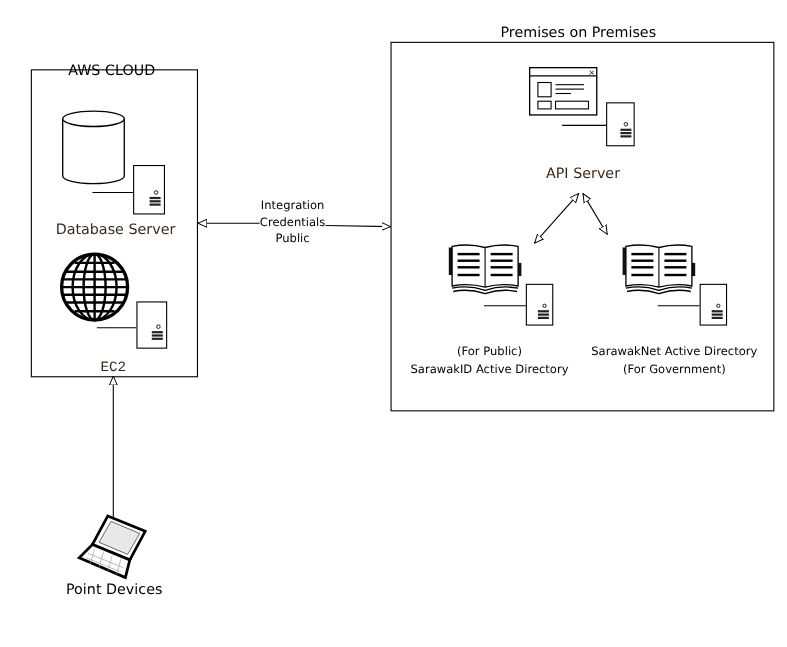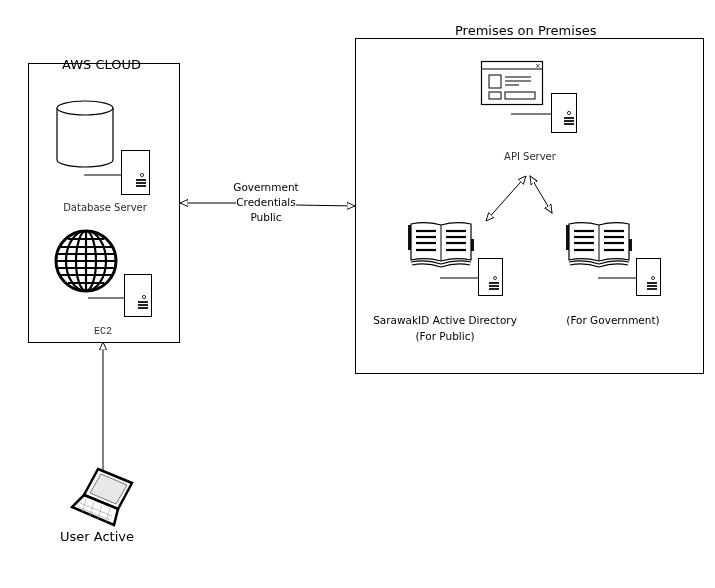--- a/index.html
+++ b/index.html
@@ -1,20 +1,20 @@
 <!DOCTYPE html>
 <html><head>
 <meta charset="utf-8">
 <style>
   html, body { margin: 0; padding: 0; background: #ffffff; }
   body { width: 715px; height: 588px; position: relative; overflow: hidden;
          font-family: "DejaVu Sans", "Liberation Sans", sans-serif; color: #000; }
   .abs { position: absolute; }
   .title { font-size: 13px; white-space: nowrap; }
-  .label { font-size: 10px; color: #3a2a1e; white-space: nowrap; text-align: center; }
+  .label { font-size: 13px; color: #3a2a1e; white-space: nowrap; text-align: center; }
   .label2 { font-size: 10.5px; color: #000; white-space: nowrap; text-align: center; line-height: 16px; }
   .box { border: 1px solid #000; box-sizing: border-box; }
   svg.ico { position: absolute; overflow: visible; }
   #canvas { position: absolute; left: 0; top: 0; }
 </style>
 </head>
 <body>
 
 <svg id="canvas" width="715" height="588">
   <defs>
@@ -70,21 +70,21 @@
   <line x1="0" y1="24" x2="36" y2="24" stroke="#000" stroke-width="1"></line>
   <rect x="36.5" y="0.5" width="27" height="42" fill="#fff" stroke="#000"></rect>
   <circle cx="56" cy="23" r="1.6" fill="none" stroke="#000" stroke-width="0.8"></circle>
   <rect x="50" y="27" width="10" height="2" fill="#222"></rect>
   <rect x="50" y="30" width="10" height="2" fill="#222"></rect>
   <rect x="50" y="33" width="10" height="2" fill="#222"></rect>
 </svg>
 <div class="abs label" style="left:28px; width:150px; top:326px;font-family:Liberation Mono, monospace;">EC2</div>
 
 <div class="abs label2" style="left:218px; width:96px; top:180px; line-height:15px;">
-  <div>Government</div>
+  <div>Integration</div>
   <div>Credentials</div>
   <div>Public</div>
 </div>
 
 <div class="abs title" style="left:455px; top:23px;">Premises on Premises</div>
 <div class="abs box" style="left:355px; top:38px; width:349px; height:336px;"></div>
 
 <svg class="ico" style="left:481px; top:61px;" width="62" height="45">
   <rect x="0.5" y="0.5" width="61" height="43" fill="#fff" stroke="#000" stroke-width="1.2"></rect>
   <line x1="0.5" y1="8" x2="61.5" y2="8" stroke="#000" stroke-width="1"></line>
@@ -127,22 +127,22 @@
 </svg>
 <svg class="ico" style="left:440px; top:258px;" width="70" height="40">
   <line x1="0" y1="20" x2="38" y2="20" stroke="#000" stroke-width="1"></line>
   <rect x="38.5" y="0.5" width="24" height="37" fill="#fff" stroke="#000"></rect>
   <circle cx="55" cy="20" r="1.5" fill="none" stroke="#000" stroke-width="0.8"></circle>
   <rect x="49" y="24" width="10" height="2" fill="#222"></rect>
   <rect x="49" y="27" width="10" height="2" fill="#222"></rect>
   <rect x="49" y="30" width="10" height="2" fill="#222"></rect>
 </svg>
 <div class="abs label2" style="left:360px; width:170px; top:312px;">
+  <div>(For Public)</div>
   <div>SarawakID Active Directory</div>
-  <div>(For Public)</div>
 </div>
 
 <svg class="ico" style="left:566px; top:221px;" width="66" height="50">
   <rect x="0" y="4" width="3" height="25" fill="#111"></rect>
   <rect x="63" y="18" width="3" height="12" fill="#111"></rect>
   <path d="M3,3 Q18,0 33,4 Q48,0 63,3 L63,39 Q48,36 33,40 Q18,36 3,39 Z" fill="#fff" stroke="#000" stroke-width="1.2"></path>
   <line x1="33" y1="4" x2="33" y2="40" stroke="#000"></line>
   <g stroke="#000" stroke-width="2.2">
     <line x1="8" y1="10" x2="28" y2="10"></line>
       <line x1="38" y1="10" x2="58" y2="10"></line>
@@ -158,29 +158,30 @@
 </svg>
 <svg class="ico" style="left:598px; top:258px;" width="70" height="40">
   <line x1="0" y1="20" x2="38" y2="20" stroke="#000" stroke-width="1"></line>
   <rect x="38.5" y="0.5" width="24" height="37" fill="#fff" stroke="#000"></rect>
   <circle cx="55" cy="20" r="1.5" fill="none" stroke="#000" stroke-width="0.8"></circle>
   <rect x="49" y="24" width="10" height="2" fill="#222"></rect>
   <rect x="49" y="27" width="10" height="2" fill="#222"></rect>
   <rect x="49" y="30" width="10" height="2" fill="#222"></rect>
 </svg>
 <div class="abs label2" style="left:528px; width:170px; top:312px;">
+  <div>SarawakNet Active Directory</div>
   <div>(For Government)</div>
 </div>
 
 <svg class="ico" style="left:70px; top:467px;" width="66" height="62">
   <path d="M28,2 L62,16 L48,42 L14,28 Z" fill="#fff" stroke="#000" stroke-width="2.5"></path>
   <path d="M31,7 L57,18 L46,37 L20,26 Z" fill="#e8e8e8" stroke="#555" stroke-width="0.8"></path>
   <path d="M14,28 L48,42 L44,58 L2,40 Z" fill="#fff" stroke="#000" stroke-width="2.5"></path>
   <g stroke="#999" stroke-width="0.6">
     <line x1="10" y1="36" x2="42" y2="49"></line>
     <line x1="8" y1="40" x2="40" y2="53"></line>
     <line x1="16" y1="32" x2="12" y2="46"></line>
     <line x1="24" y1="35" x2="20" y2="49"></line>
     <line x1="32" y1="38" x2="28" y2="52"></line>
     <line x1="40" y1="41" x2="36" y2="55"></line>
   </g>
 </svg>
-<div class="abs title" style="left:60px; top:529px;">User Active</div>
+<div class="abs title" style="left:60px; top:529px;">Point Devices</div>
 
 </body></html>

